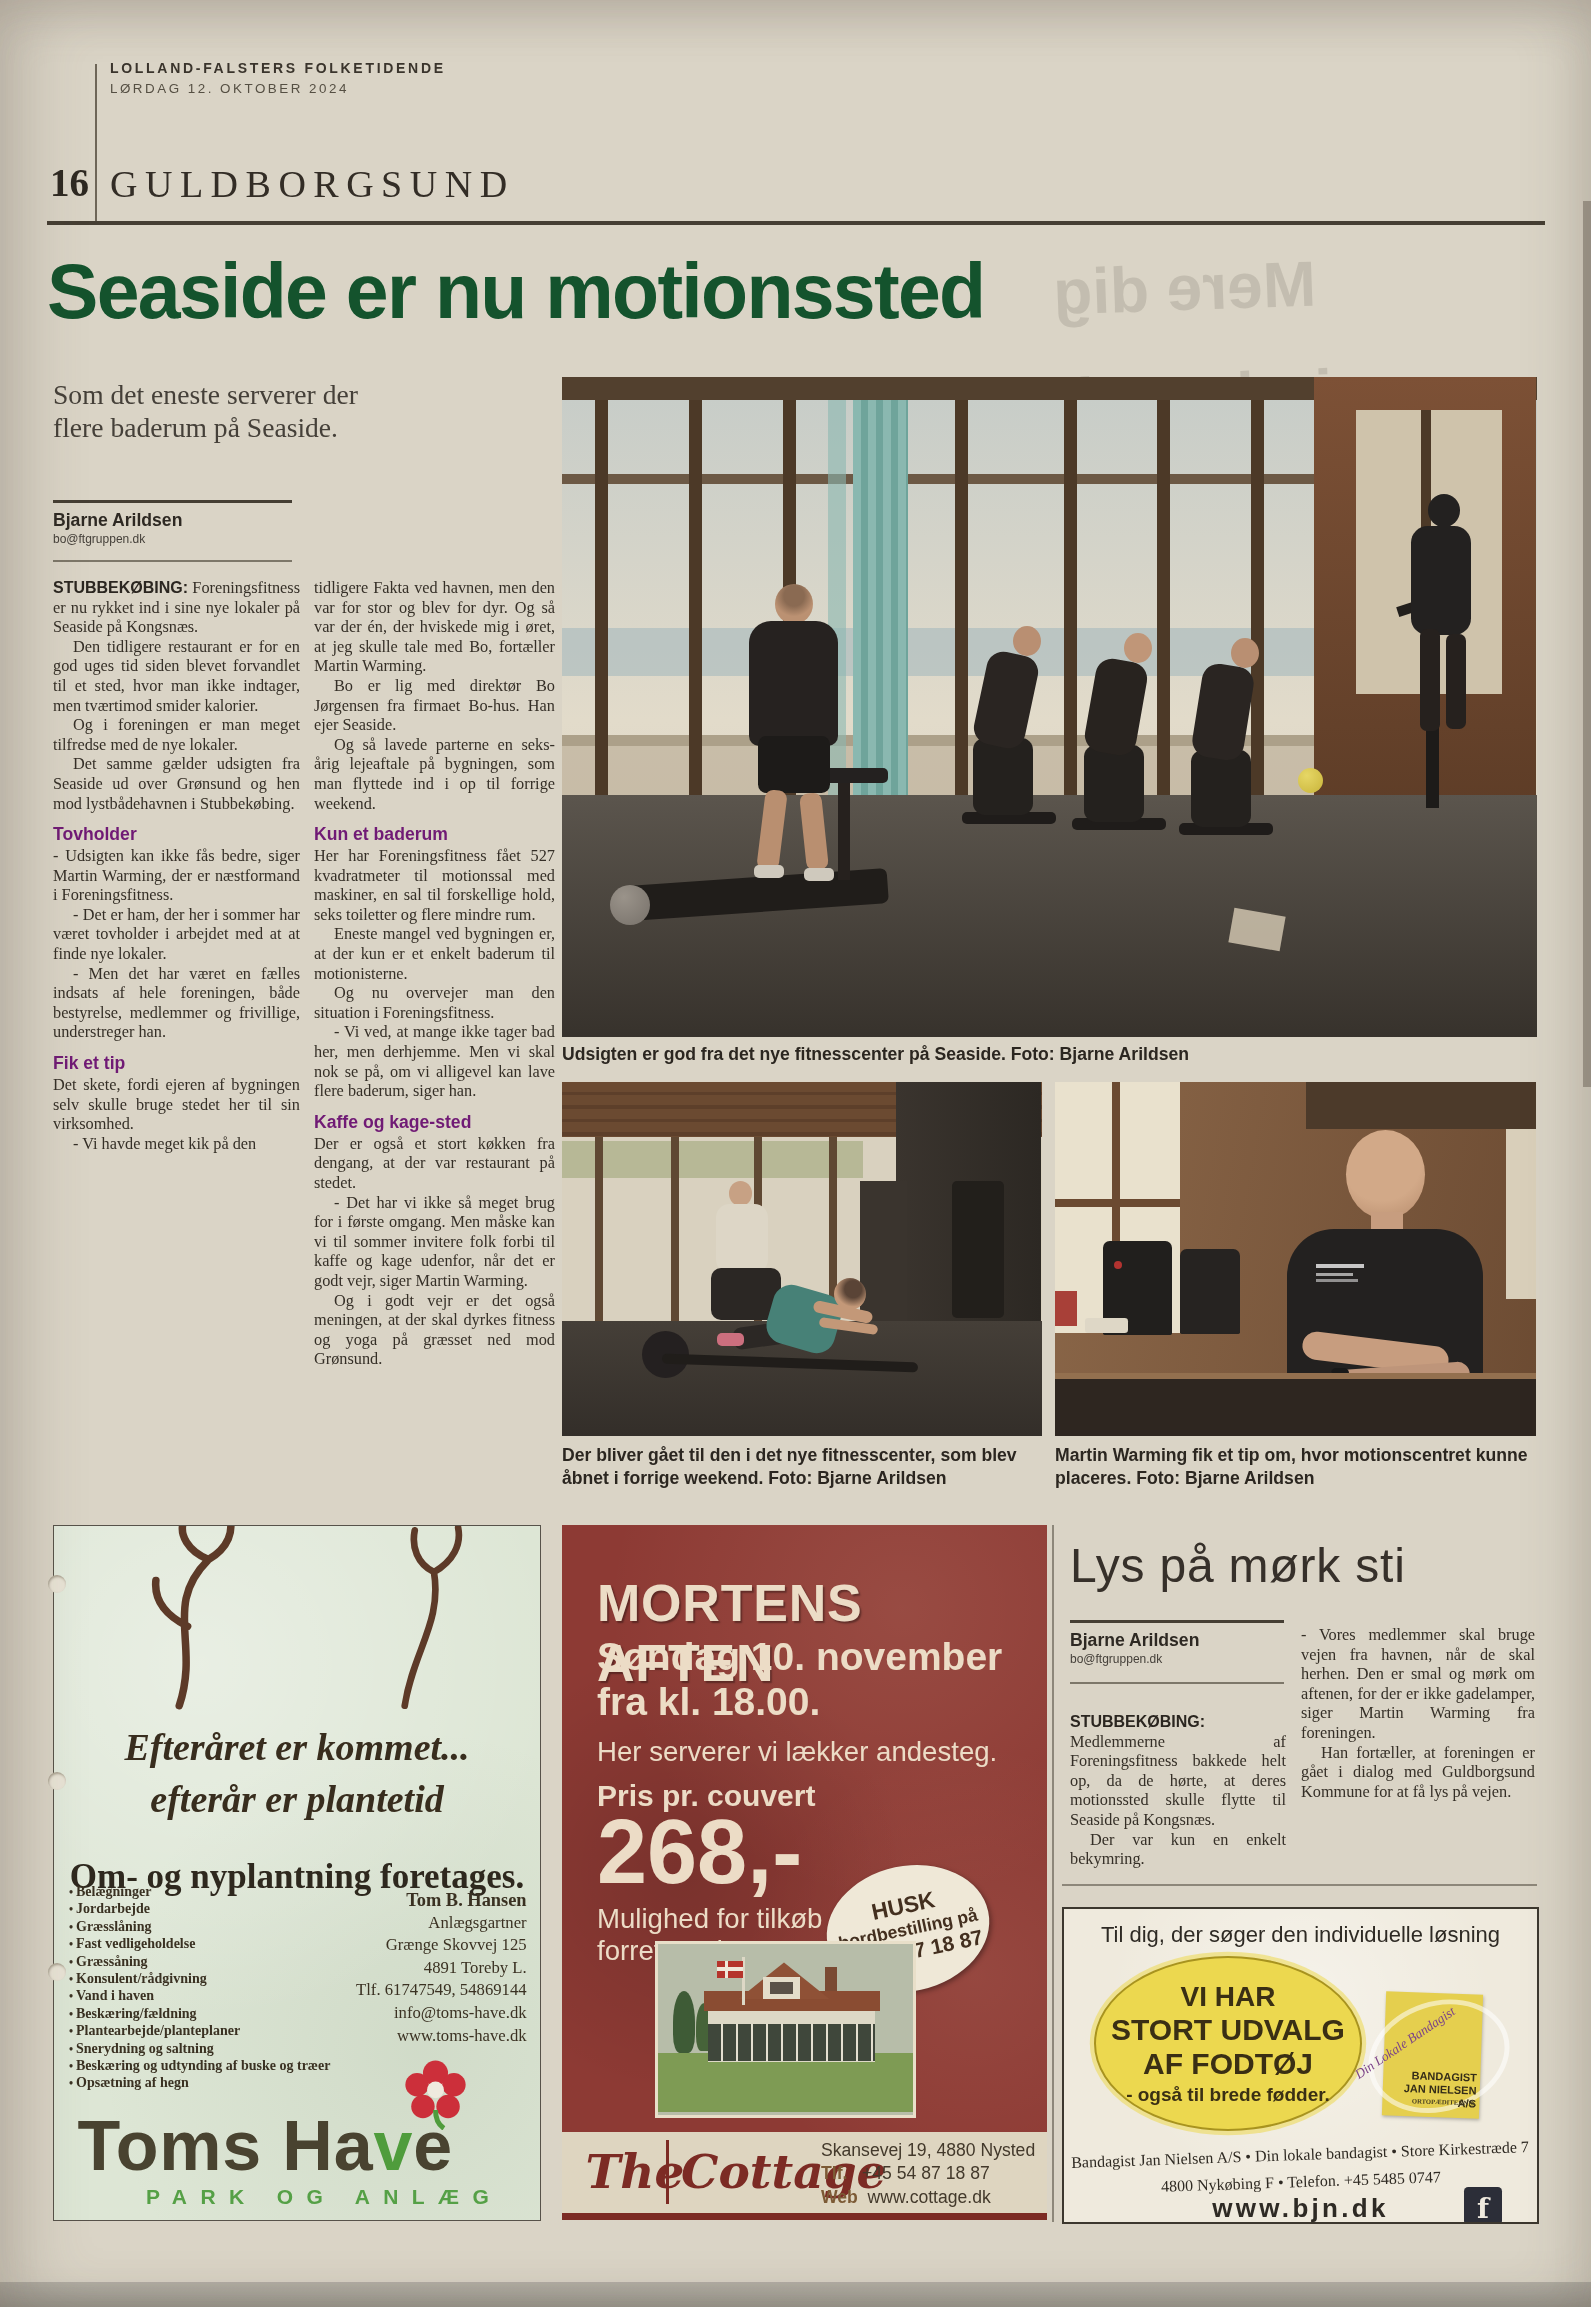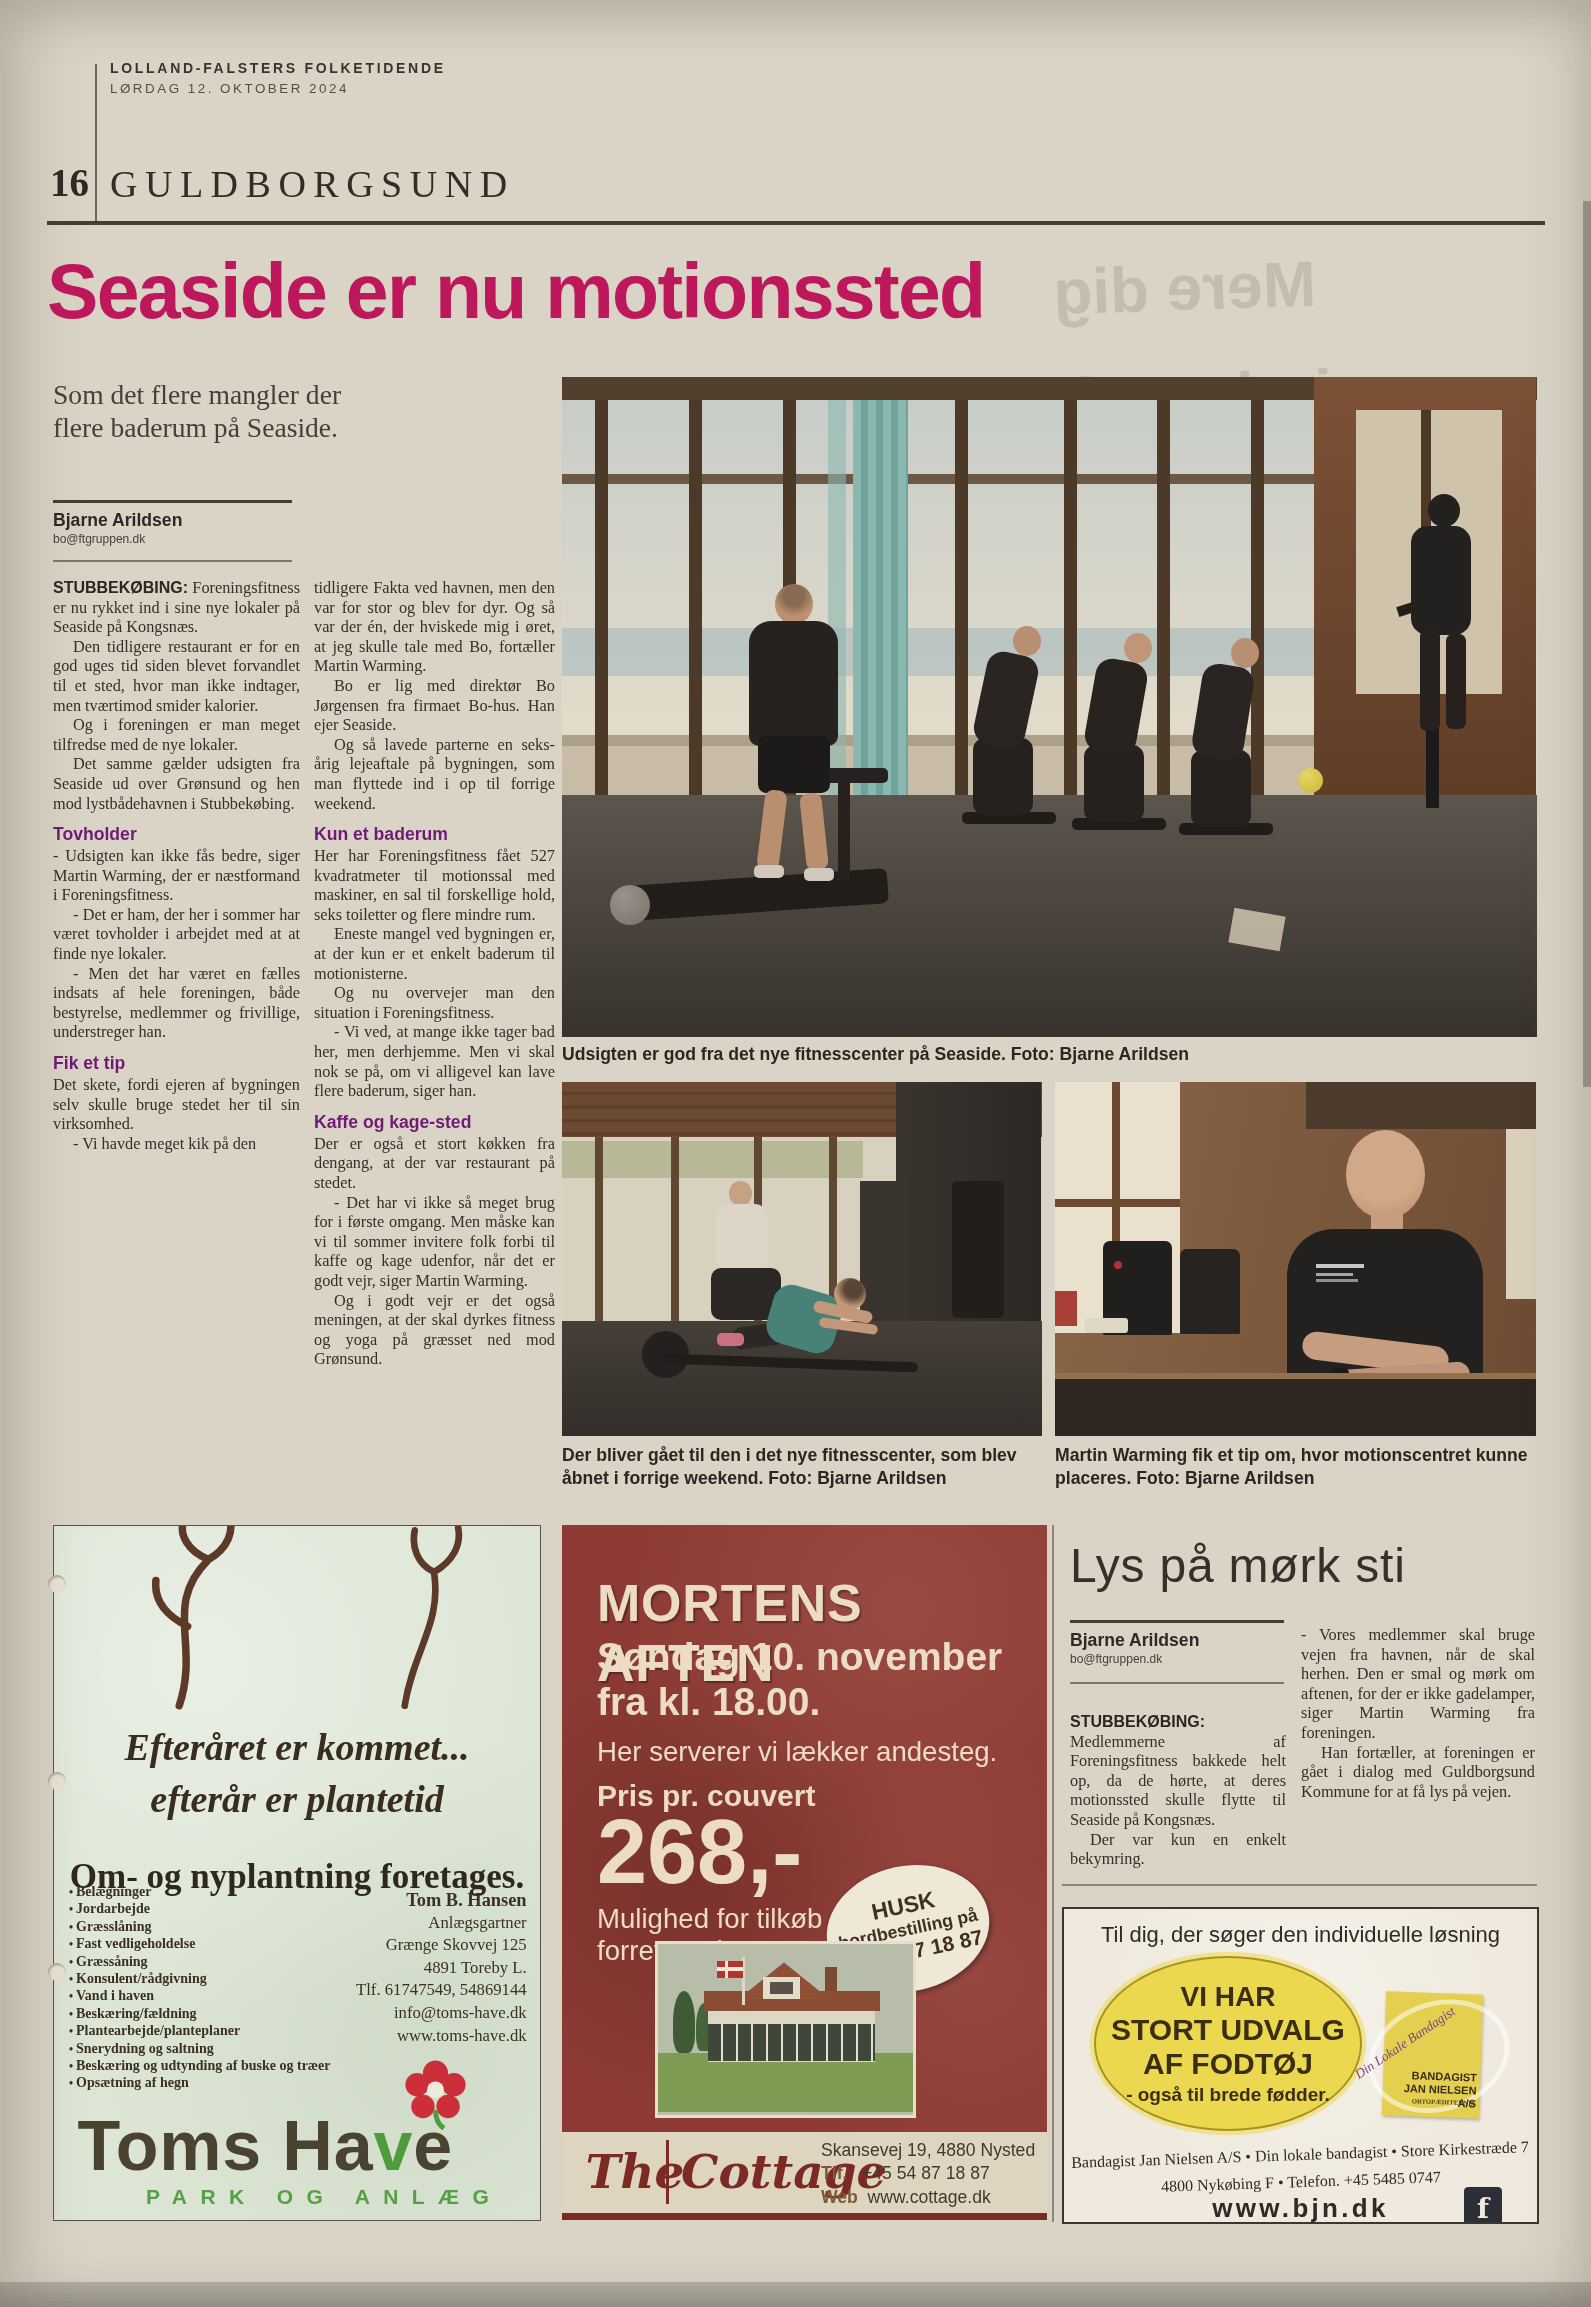--- a/index.html
+++ b/index.html
@@ -13,21 +13,21 @@
   .sans{font-family:"Liberation Sans",sans-serif;}
   .serif{font-family:"Liberation Serif",serif;}
 
   
   #np-name{font-size:14px;font-weight:bold;letter-spacing:2.7px;color:#3a342c;}
   #np-date{font-size:13.4px;letter-spacing:2.5px;color:#554f43;}
   #page-num{font-size:39px;font-weight:bold;color:#2e2922;}
   #section-name{font-size:38px;letter-spacing:7.5px;color:#332d26;}
 
   
-  #headline{font-size:77px;font-weight:bold;letter-spacing:-1.7px;color:#be185d;}
+  #headline{font-size:77px;font-weight:bold;letter-spacing:-1.7px;color:#14532d;}
   #standfirst{font-size:27.6px;line-height:33px;color:#454039;}
   .by-name{font-size:17.6px;font-weight:bold;color:#2e2923;}
   .by-mail{font-size:12px;color:#45403a;}
   .bodycol{font-size:16.3px;line-height:19.6px;text-align:justify;color:#352f27;}
   .bodycol p{margin:0;text-indent:20px;}
   .bodycol p.first{text-indent:0;}
   .bodycol h4{font-family:"Liberation Sans",sans-serif;font-size:17.6px;margin:11.7px 0 1.7px 0;color:#701a75;}
   .bodycol h4 + p{text-indent:0;}
   .dateline{font-family:"Liberation Sans",sans-serif;font-size:16px;font-weight:bold;color:#2b2620;}
   .caption{font-family:"Liberation Sans",sans-serif;font-size:17.6px;font-weight:bold;line-height:22.6px;color:#2b2620;}
@@ -112,21 +112,21 @@
 
   <div class="abs" style="left:95px;top:64px;width:1.7px;height:157px;background:#6e6658;"></div>
   <div class="abs sans" id="np-name" style="left:110px;top:60px;">LOLLAND-FALSTERS FOLKETIDENDE</div>
   <div class="abs sans" id="np-date" style="left:110px;top:81px;">LØRDAG 12. OKTOBER 2024</div>
   <div class="abs serif" id="page-num" style="left:50px;top:160px;">16</div>
   <div class="abs serif" id="section-name" style="left:110px;top:162px;">GULDBORGSUND</div>
   <div class="abs rule" style="left:47px;top:221px;width:1498px;height:4.2px;"></div>
 
   <div class="abs sans" id="headline" style="left:47px;top:247px;">Seaside er nu motionssted</div>
   <div class="abs" id="standfirst" style="left:53px;top:378px;width:485px;">
-    <span>Som det flere mangler der</span><br>
+    <span>Som det eneste serverer der</span><br>
     <span>flere baderum på Seaside.</span>
   </div>
   <div class="abs rule" style="left:53px;top:500px;width:239px;height:3.3px;"></div>
   <div class="abs sans by-name" style="left:53px;top:510px;">Bjarne Arildsen</div>
   <div class="abs sans by-mail" style="left:53px;top:532px;">bo@ftgruppen.dk</div>
   <div class="abs" style="left:53px;top:560px;width:239px;height:1.7px;background:#7d7769;"></div>
 
   <div class="abs bodycol" style="left:53px;top:578px;width:247px;height:945px;">
     <p class="first"><b class="dateline">STUBBEKØBING:</b> <span>Foreningsfitness er nu rykket ind i sine nye lokaler på Seaside på Kongsnæs.</span></p>
     <p>Den tidligere restaurant er for en god uges tid siden blevet forvandlet til et sted, hvor man ikke indtager, men tværtimod smider kalorier.</p>

